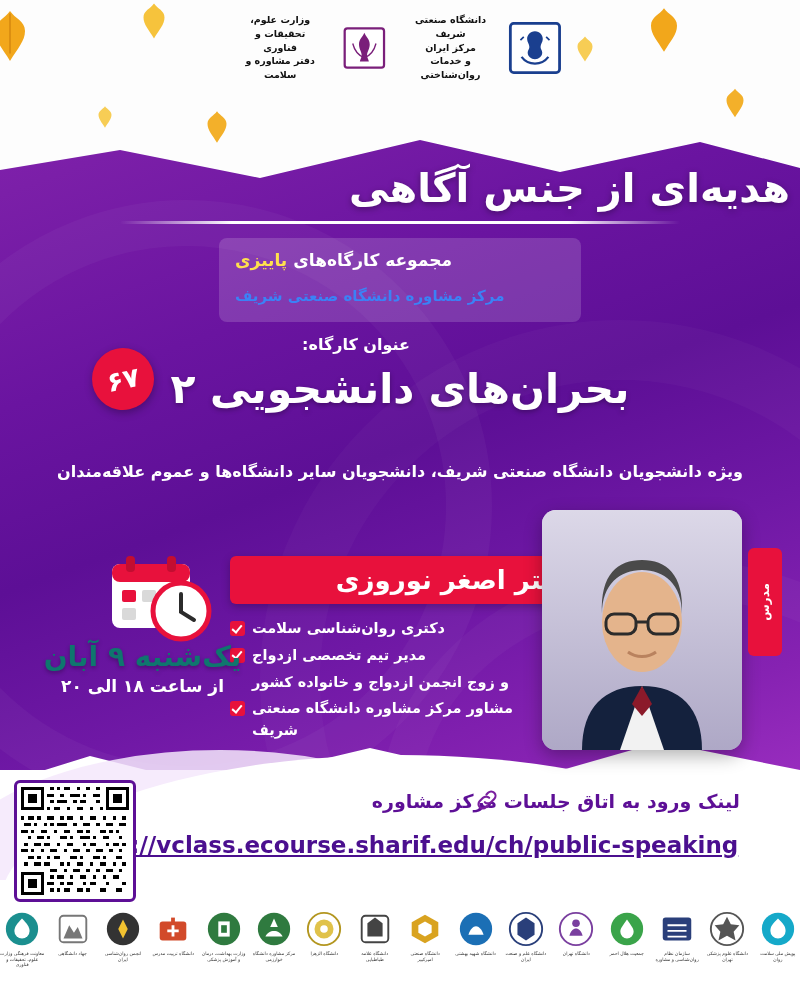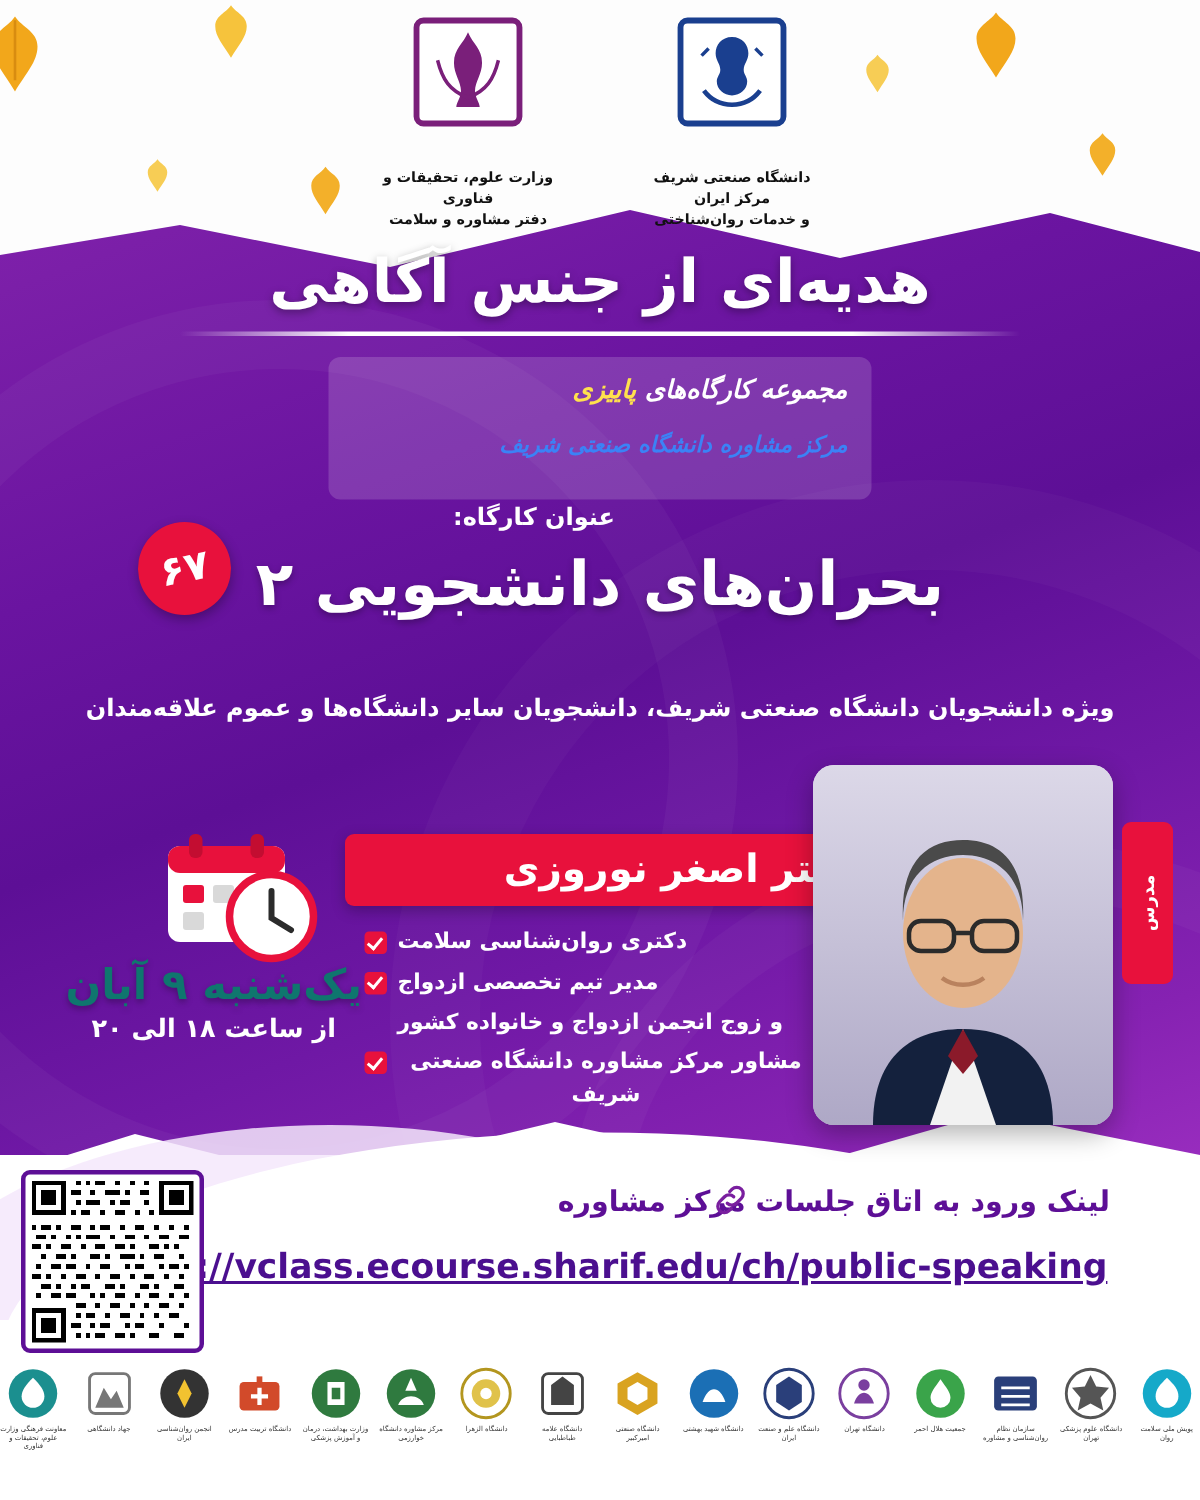--- a/index.html
+++ b/index.html
@@ -59,50 +59,50 @@
   
   .leaf{position:absolute;width:0;height:0;}
   .leaf svg{display:block;}
 
   
   .logos{
     position:absolute;left:0;top:8px;width:800px;
     display:flex;justify-content:center;align-items:flex-start;gap:26px;
     z-index:6;
   }
-  .logo-block{display:flex;flex-direction:column;align-items:center;width:150px;gap:19px;}
+  .logo-block{display:flex;flex-direction:row;width:150px;gap:19px;}
   .logo-mark{width:78px;height:80px;display:block;}
   .logo-cap{
     margin-top:5px;text-align:center;font-size:9.5px;line-height:1.45;color:#111;
     font-weight:bold;
   }
 
   
   .title-wrap{
-    position:absolute;top:165px;left:0;width:800px;text-align:center;z-index:6;
+    position:absolute;top:165px;left:0;width:800px;z-index:6;
   }
   .main-title{
     display:inline-block;
     font-size:40px;font-weight:bold;color:#ffffff;
     letter-spacing:2px;
     text-shadow:0 2px 6px rgba(0,0,0,.35);
     padding:0 10px;
   }
   .title-underline{
     width:560px;height:3px;margin:10px auto 0;
     background:linear-gradient(90deg,rgba(255,255,255,0),#ffffff 20%,#ffffff 80%,rgba(255,255,255,0));
     border-radius:3px;
   }
 
   .subtitle-box{
     position:absolute;top:238px;left:50%;transform:translateX(-50%);
-    width:330px;padding:9px 16px 23px;
+    width:330px;padding:9px 16px 12px;
     background:rgba(255,255,255,.16);
     border-radius:8px;
-    text-align:right;z-index:6;font-style:italic;
+    text-align:left;z-index:6;
   }
   .sub-line1{font-size:17px;font-weight:bold;color:#ffffff;line-height:1.6;}
   .sub-line1 .accent{color:#ffe14d;}
   .sub-line2{font-size:15px;font-weight:bold;color:#3b82f6;line-height:1.7;margin-top:10px;}
 
   .ws-label{
     position:absolute;top:335px;left:0;width:712px;text-align:center;
     font-size:16px;color:#ffffff;font-weight:bold;z-index:6;
   }
   .ws-title{
@@ -149,22 +149,22 @@
   .speaker-name-bar{
     position:absolute;right:230px;top:556px;width:340px;height:48px;
     background:#e8113c;border-radius:6px;
     display:flex;align-items:center;justify-content:flex-start;
     z-index:6;
     box-shadow:0 3px 9px rgba(0,0,0,.25);
   }
   .speaker-name-bar span{font-size:26px;color:#fff;font-weight:bold;}
 
   .bullets{
-    position:absolute;right:257px;top:618px;width:300px;z-index:6;
-    text-align:center;
+    position:absolute;right:270px;top:618px;width:300px;z-index:6;
+    text-align:left;
   }
   .b-row{display:flex;align-items:flex-start;justify-content:flex-end;gap:7px;margin-bottom:5px;}
   .b-row .txt{font-size:14.5px;color:#ffffff;font-weight:bold;line-height:1.5;}
   .tick{
     width:15px;height:15px;border-radius:3px;background:#e8113c;
     flex:0 0 auto;position:relative;margin-top:3px;
   }
   .tick:after{
     content:"";position:absolute;left:4px;top:1.5px;width:4px;height:8px;
     border:solid #fff;border-width:0 2px 2px 0;transform:rotate(40deg);

